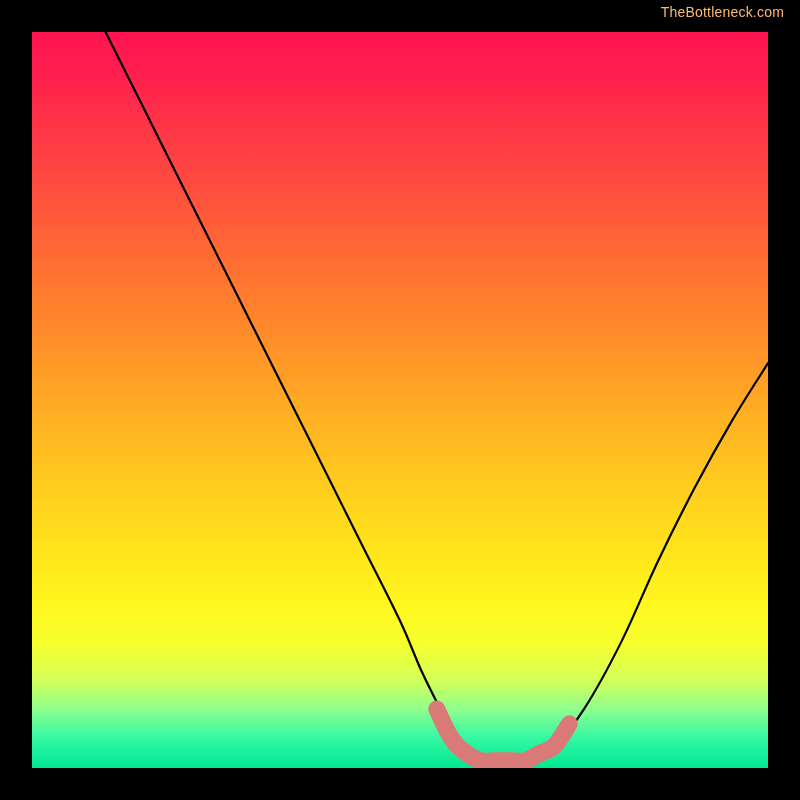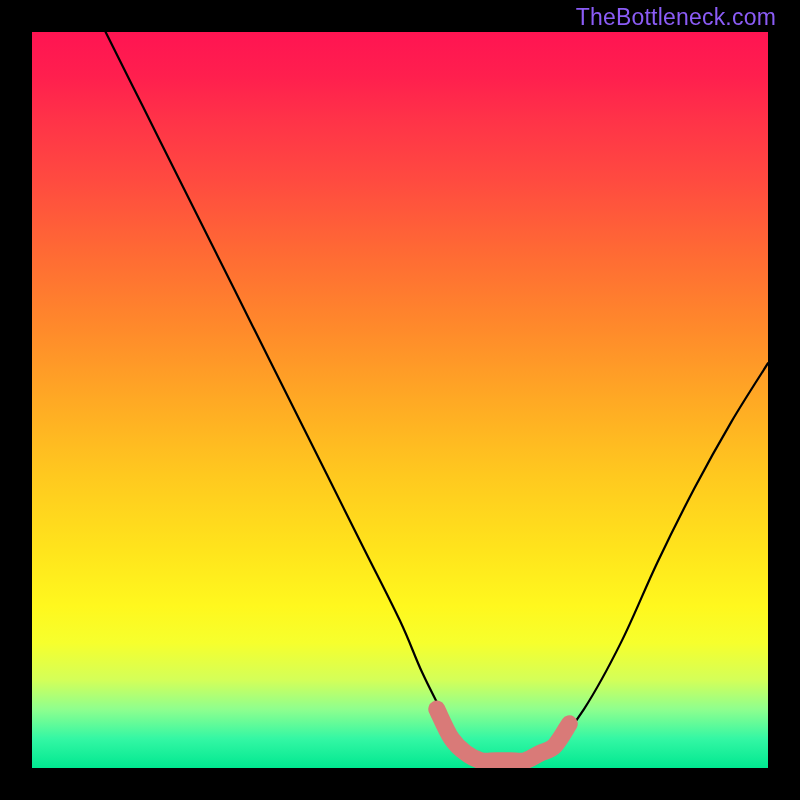--- a/index.html
+++ b/index.html
@@ -13,24 +13,24 @@
   }
   .frame {
     position: relative;
     width: 800px;
     height: 800px;
     background: #000;
   }
   .watermark {
     position: absolute;
     top: 4px;
-    right: 24px;
-    font-size: 23px;
+    right: 16px;
+    font-size: 14px;
     font-weight: 500;
-    color: #8b5cf6;
+    color: #fdba74;
     z-index: 10;
     letter-spacing: 0.2px;
   }
   .plot-area {
     position: absolute;
     left: 32px;
     top: 32px;
     width: 736px;
     height: 736px;
     overflow: hidden;

